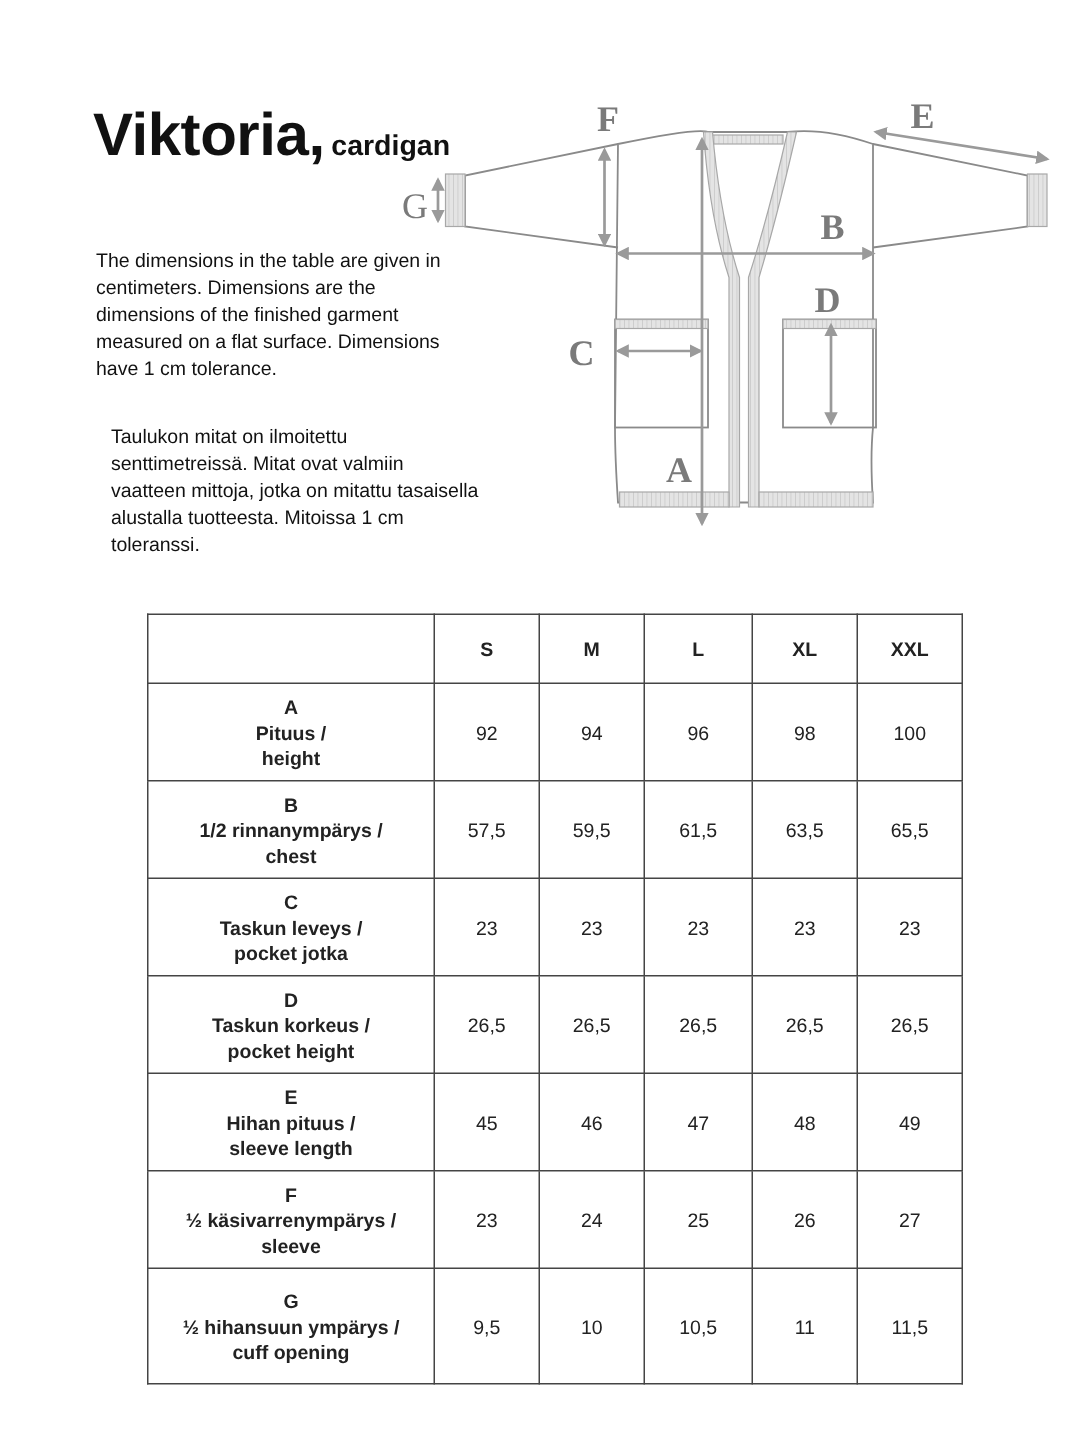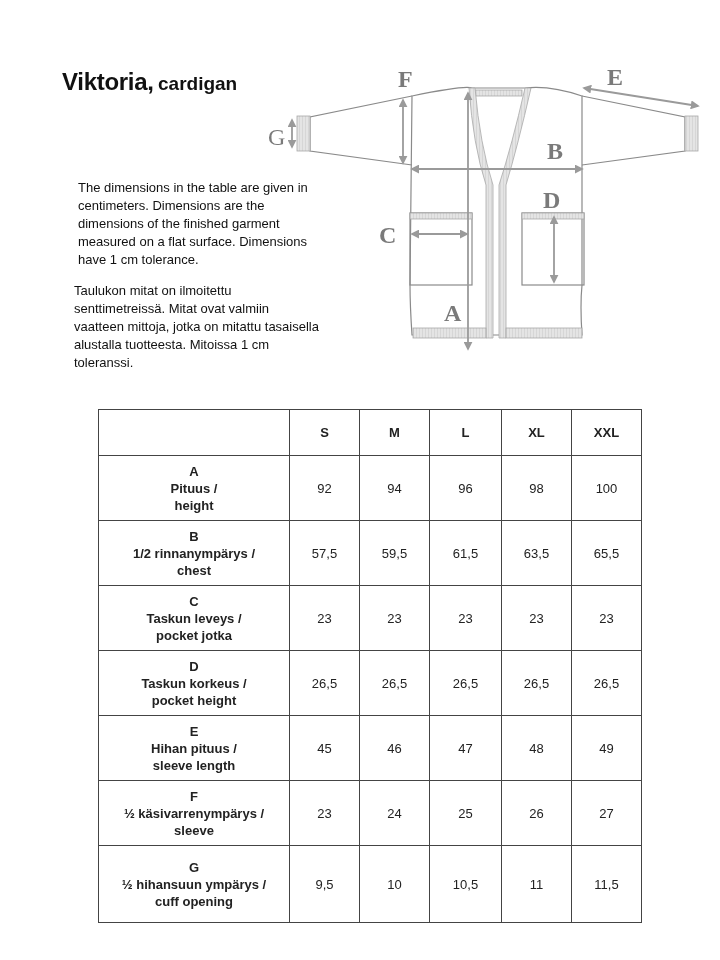--- a/index.html
+++ b/index.html
@@ -1,19 +1,19 @@
 <!DOCTYPE html>
 <html><head>
   <meta charset="utf-8">
   <style>
     html, body { margin: 0; padding: 0; background: #ffffff; }
     body { width: 720px; height: 960px; position: relative; overflow: hidden; font-family: "Liberation Sans", "DejaVu Sans", sans-serif; color: #111; }
 
     .title { position: absolute; left: 62px; top: 68px; font-weight: bold; white-space: nowrap; }
-    .title .main { font-size: 24px; letter-spacing: -0.3px; }
+    .title .main { font-size: 40px; letter-spacing: -0.3px; }
     .title .sub { font-size: 19px; }
 
     .desc { position: absolute; left: 62px; width: 245px; font-size: 13px; line-height: 18px; color: #111; }
     .desc.en { top: 163px; }
     .desc.fi { top: 270px; }
 
     .drawing { position: absolute; left: 260px; top: 55px; width: 460px; height: 310px; }
 
     .size-table { position: absolute; left: 98px; top: 409px; border-collapse: collapse; table-layout: fixed; }
     .size-table td, .size-table th { border: 1px solid #444; text-align: center; vertical-align: middle; padding: 0; font-size: 13px; line-height: 17px; color: #222; }
@@ -23,21 +23,21 @@
     .size-table .last-row td { height: 76px; }
   </style>
 </head>
 <body>
 
 <div class="title">
   <span class="main">Viktoria,</span>
   <span class="sub">cardigan</span>
 </div>
 
-<p class="desc en" style="margin:16px">The dimensions in the table are given in centimeters. Dimensions are the dimensions of the finished garment measured on a flat surface. Dimensions have 1 cm tolerance.</p>
+<p class="desc en" style="margin:2px">The dimensions in the table are given in centimeters. Dimensions are the dimensions of the finished garment measured on a flat surface. Dimensions have 1 cm tolerance.</p>
 <p class="desc fi" style="margin:12px">Taulukon mitat on ilmoitettu senttimetreissä. Mitat ovat valmiin vaatteen mittoja, jotka on mitattu tasaisella alustalla tuotteesta. Mitoissa 1 cm toleranssi.</p>
 
 <svg class="drawing" viewBox="0 0 460 310" xmlns="http://www.w3.org/2000/svg">
   <defs>
     <pattern id="rib" width="3" height="3" patternUnits="userSpaceOnUse">
       <rect width="3" height="3" fill="#e4e4e4"></rect>
       <line x1="0" y1="0" x2="0" y2="3" stroke="#c8c8c8" stroke-width="1"></line>
     </pattern>
     <marker id="ah" viewBox="0 0 10 10" refX="8" refY="5" markerWidth="5" markerHeight="5" orient="auto-start-reverse">
       <path d="M0,0 L10,5 L0,10 z" fill="#9a9a9a"></path>

